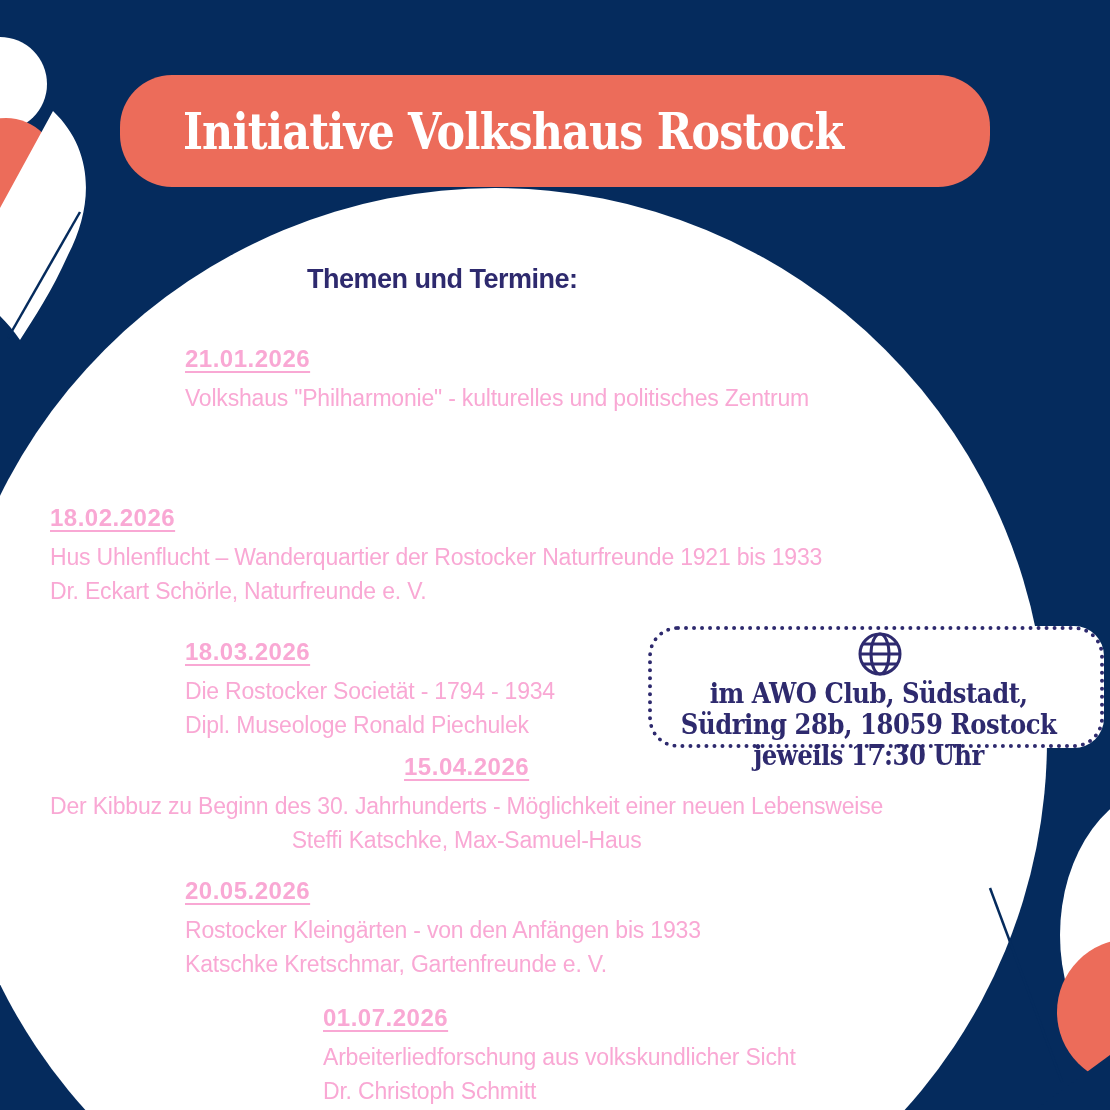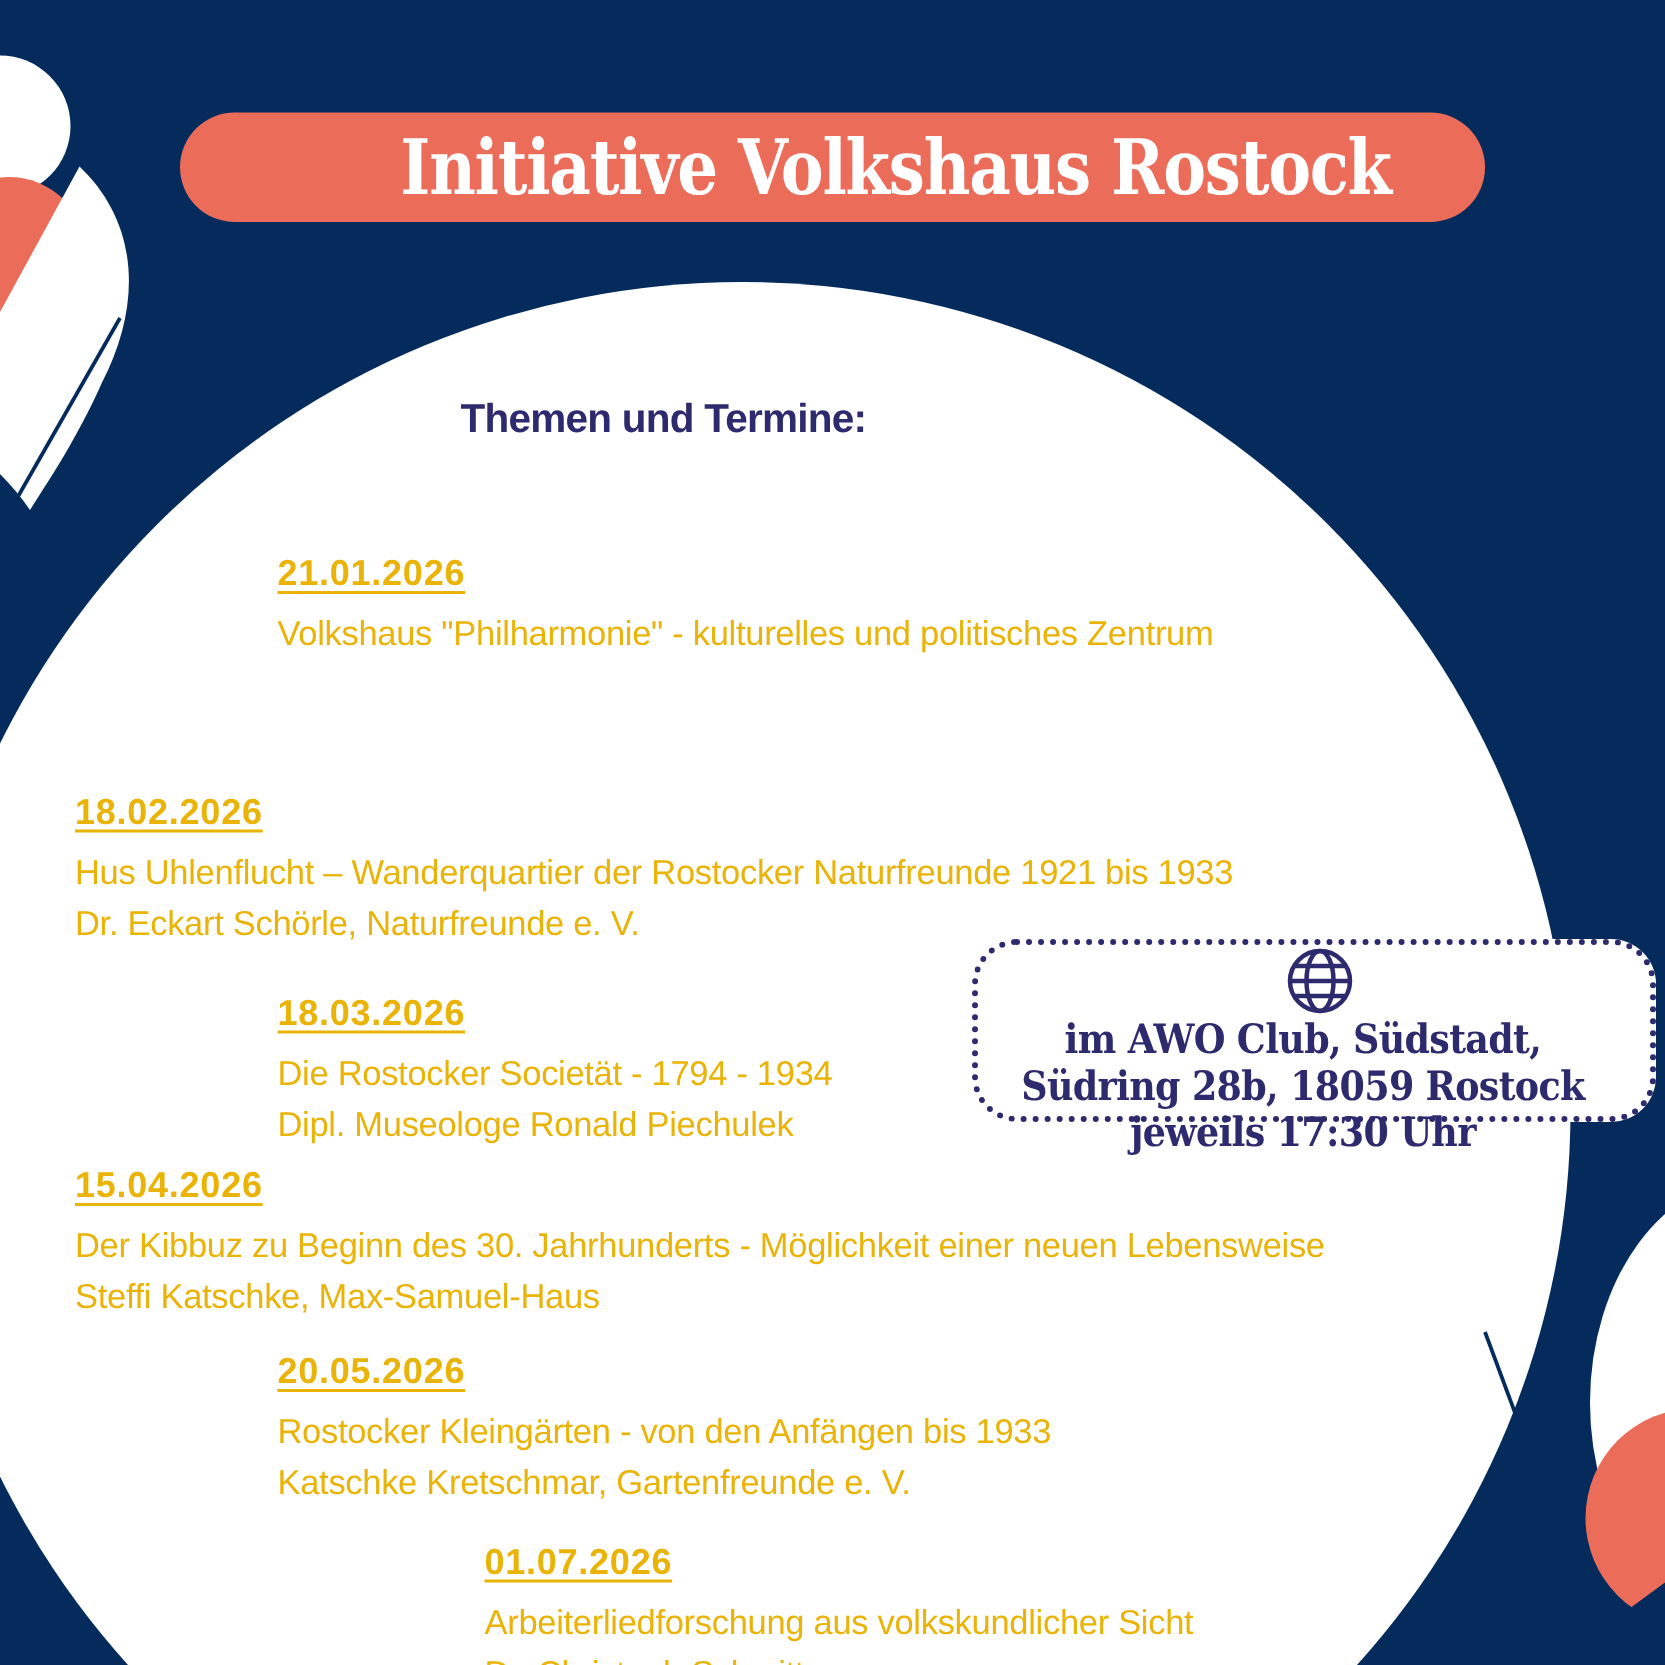--- a/index.html
+++ b/index.html
@@ -4,47 +4,47 @@
 <style>
   html,body{margin:0;padding:0;}
   body{
     width:1110px;height:1110px;position:relative;overflow:hidden;
     background:#052b5d;
     font-family:"Liberation Sans", sans-serif;
   }
   .bg-svg{position:absolute;top:0;left:0;width:1110px;height:1110px;z-index:0;}
 
   .banner{
-    position:absolute;left:120px;top:75px;width:870px;height:73px;
+    position:absolute;left:120px;top:75px;width:870px;height:112px;
     background:#ec6c5a;border-radius:52px;z-index:2;
-    display:flex;align-items:center;justify-content:flex-end;
+    display:flex;align-items:center;justify-content:flex-start;
   }
   .banner-title{
     color:#ffffff;font-family:"DejaVu Serif", serif;font-weight:bold;
     font-size:51px;white-space:nowrap;transform:scaleX(0.84);transform-origin:center;
     letter-spacing:-1px;
   }
 
   .heading{
     position:absolute;left:307px;top:264px;z-index:2;
     color:#2e2a6e;font-weight:bold;font-size:27px;letter-spacing:-0.5px;
   }
 
-  .event{position:absolute;z-index:2;color:#eab308;margin-top:24px;}
+  .event{position:absolute;z-index:2;color:#f9a8d4;}
   .event .date{
     font-size:24px;font-weight:bold;
     text-decoration:underline;text-decoration-thickness:2px;text-underline-offset:4px;
     margin-bottom:9px;letter-spacing:0.5px;
   }
   .event .line{font-size:23px;line-height:33.5px;white-space:nowrap;letter-spacing:-0.2px;}
 
   .e1{left:185px;top:345px;}
   .e2{left:50px;top:504px;}
   .e3{left:185px;top:638px;}
-  .e4{left:50px;top:753px;}
+  .e4{left:50px;top:753px;text-align:center;}
   .e5{left:185px;top:877px;}
   .e6{left:323px;top:1004px;}
 
   .info-box{
     position:absolute;left:648px;top:626px;width:448px;height:114px;z-index:3;
     background:#ffffff;border:4px dotted #2e2a6e;border-radius:30px;
     display:flex;align-items:center;flex-direction:column;
   }
   .info-icon{flex:0 0 auto;margin-left:8px;display:flex;align-items:center;}
   .info-lines{flex:1;text-align:center;margin-right:14px;

